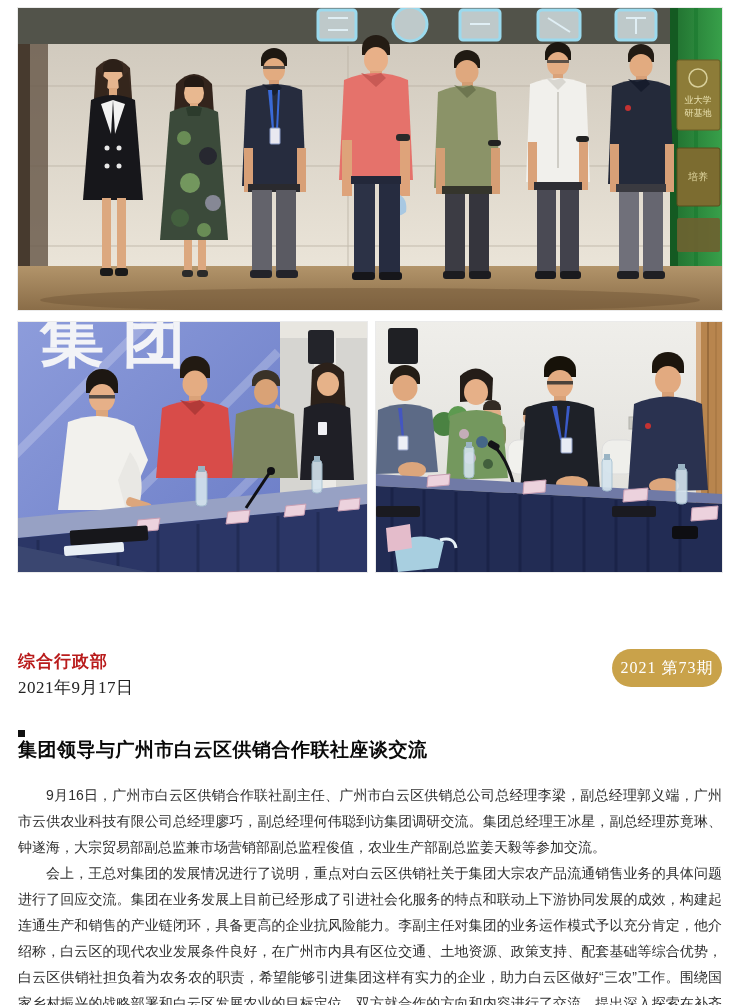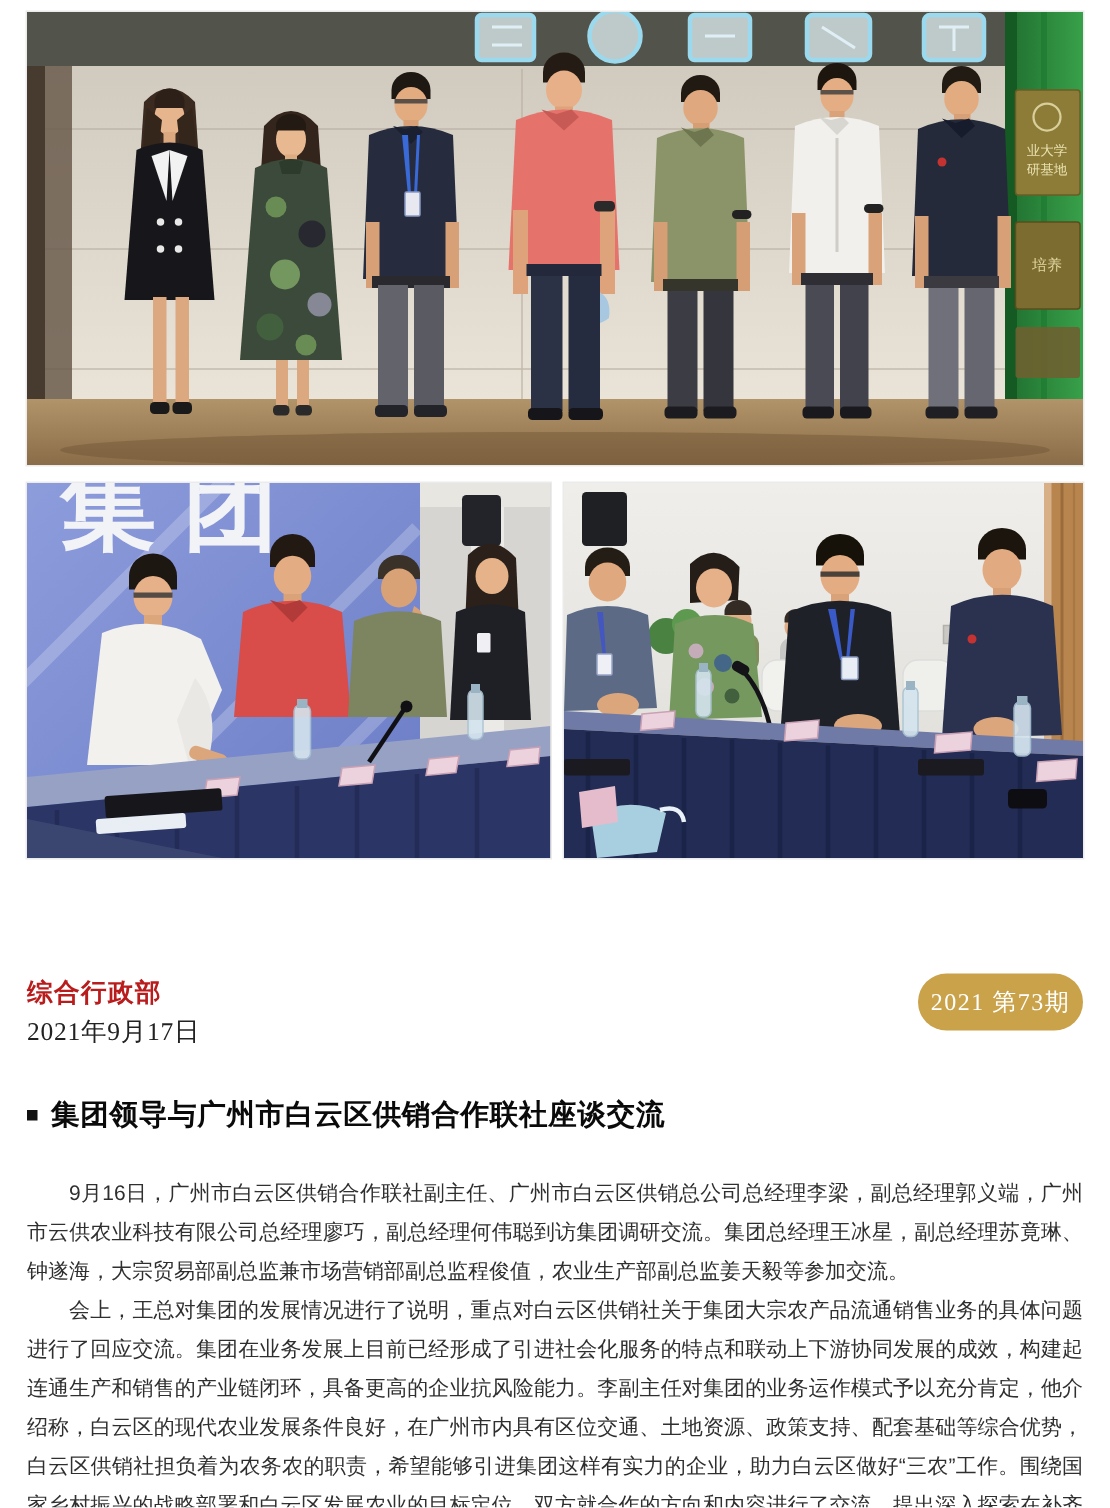--- a/index.html
+++ b/index.html
@@ -11,21 +11,21 @@
   #photo-meet-right{left:376px;top:322px;width:346px;height:250px;}
   .photo svg{display:block;}
 
   #dept{position:absolute;left:18px;top:650px;font-family:"Liberation Serif",serif;
         font-size:17px;font-weight:bold;color:#b91c1c;letter-spacing:1px;}
   #date{position:absolute;left:18px;top:676px;font-family:"Liberation Serif",serif;
         font-size:17px;color:#222;letter-spacing:.5px;}
   #issue-badge{position:absolute;left:612px;top:649px;width:110px;height:38px;
         border-radius:19px;display:flex;align-items:center;justify-content:center;
         font-family:"Liberation Serif",serif;font-size:16px;color:#ffffff;letter-spacing:1px;}
-  #headline{position:absolute;left:18px;top:730px;width:704px;display:flex;align-items:center;}
+  #headline{position:absolute;left:18px;top:730px;width:704px;display:flex;flex-direction:column;}
   #headline .bullet{width:7px;height:7px;background:#111;margin-right:9px;flex:0 0 auto;}
   #headline .txt{font-size:19px;font-weight:bold;color:#0a0a0a;letter-spacing:.5px;}
   #body-text{position:absolute;left:18px;top:782px;width:704px;font-size:14px;
         line-height:26px;color:#2f2f2f;text-align:justify;}
   #body-text p{margin:0;text-indent:2em;}
 </style>
 </head>
 <body>
 
 <div id="page">

